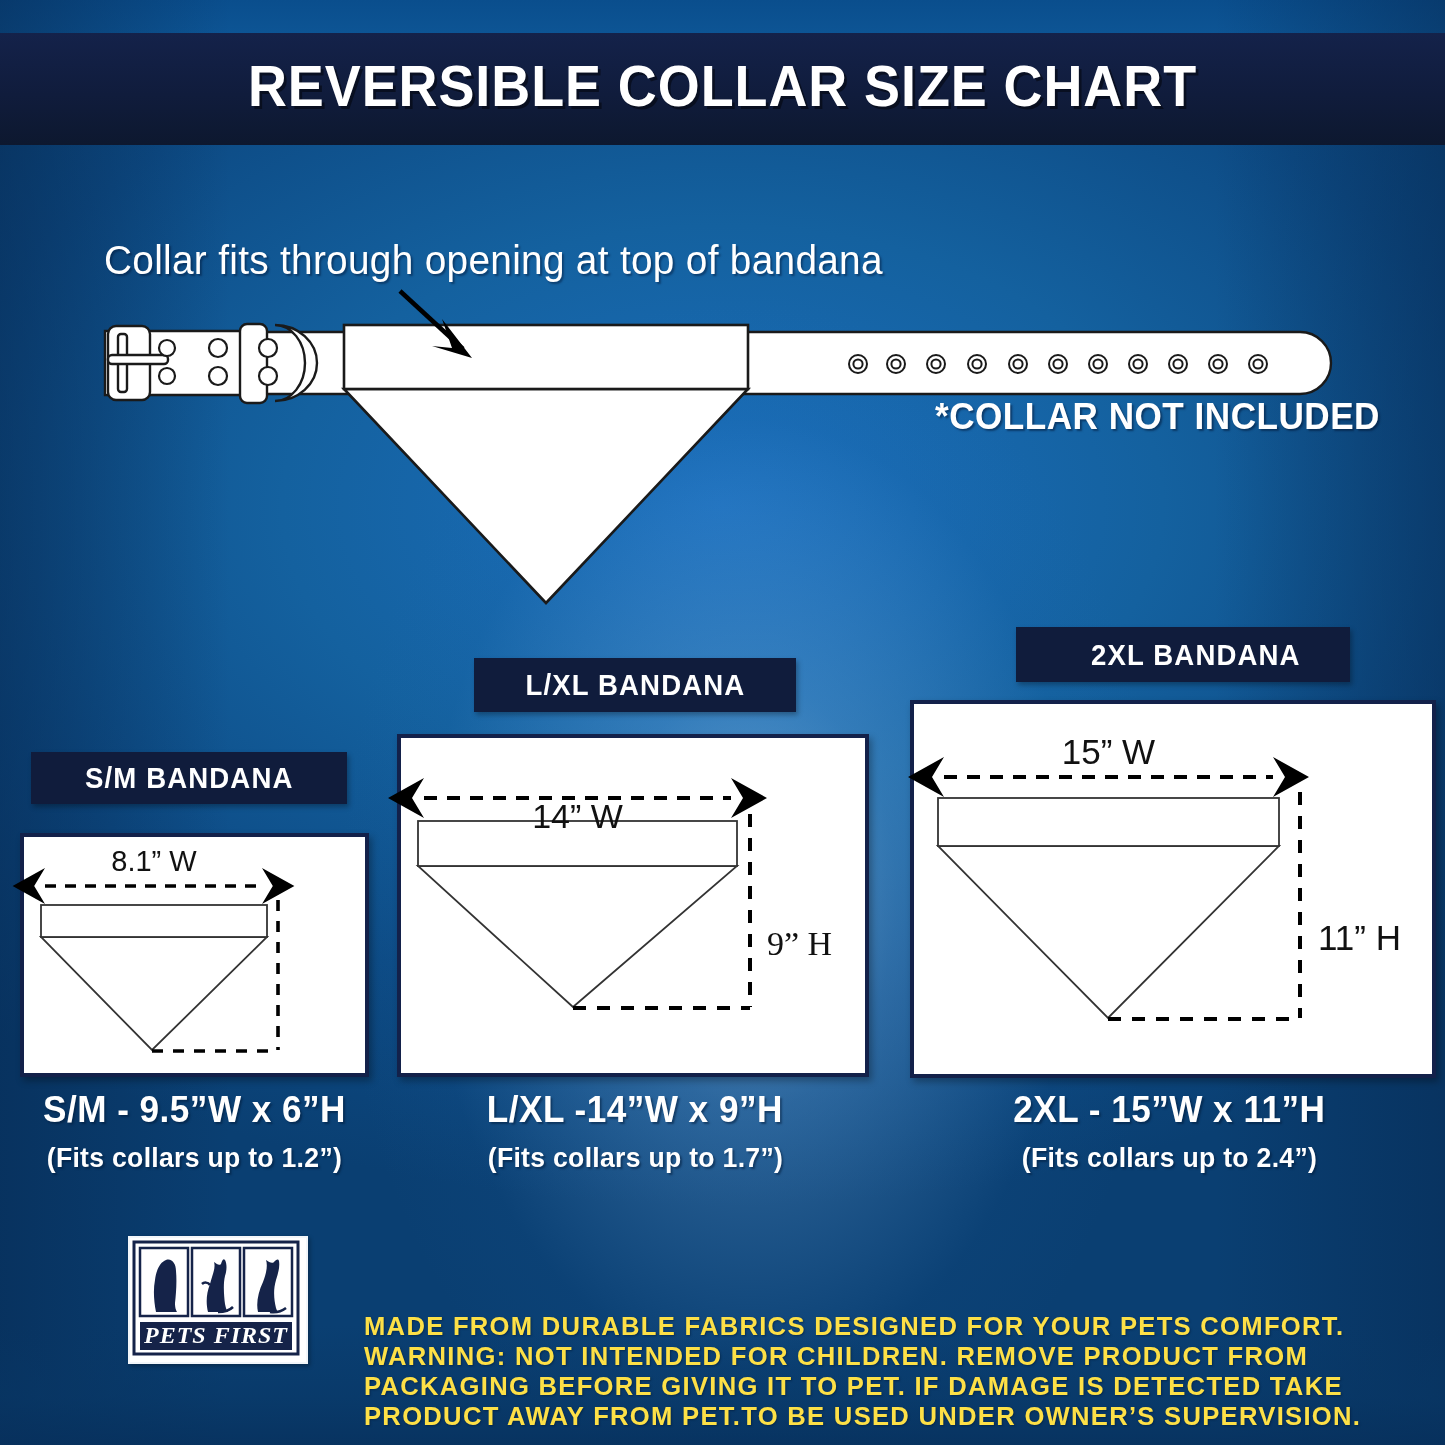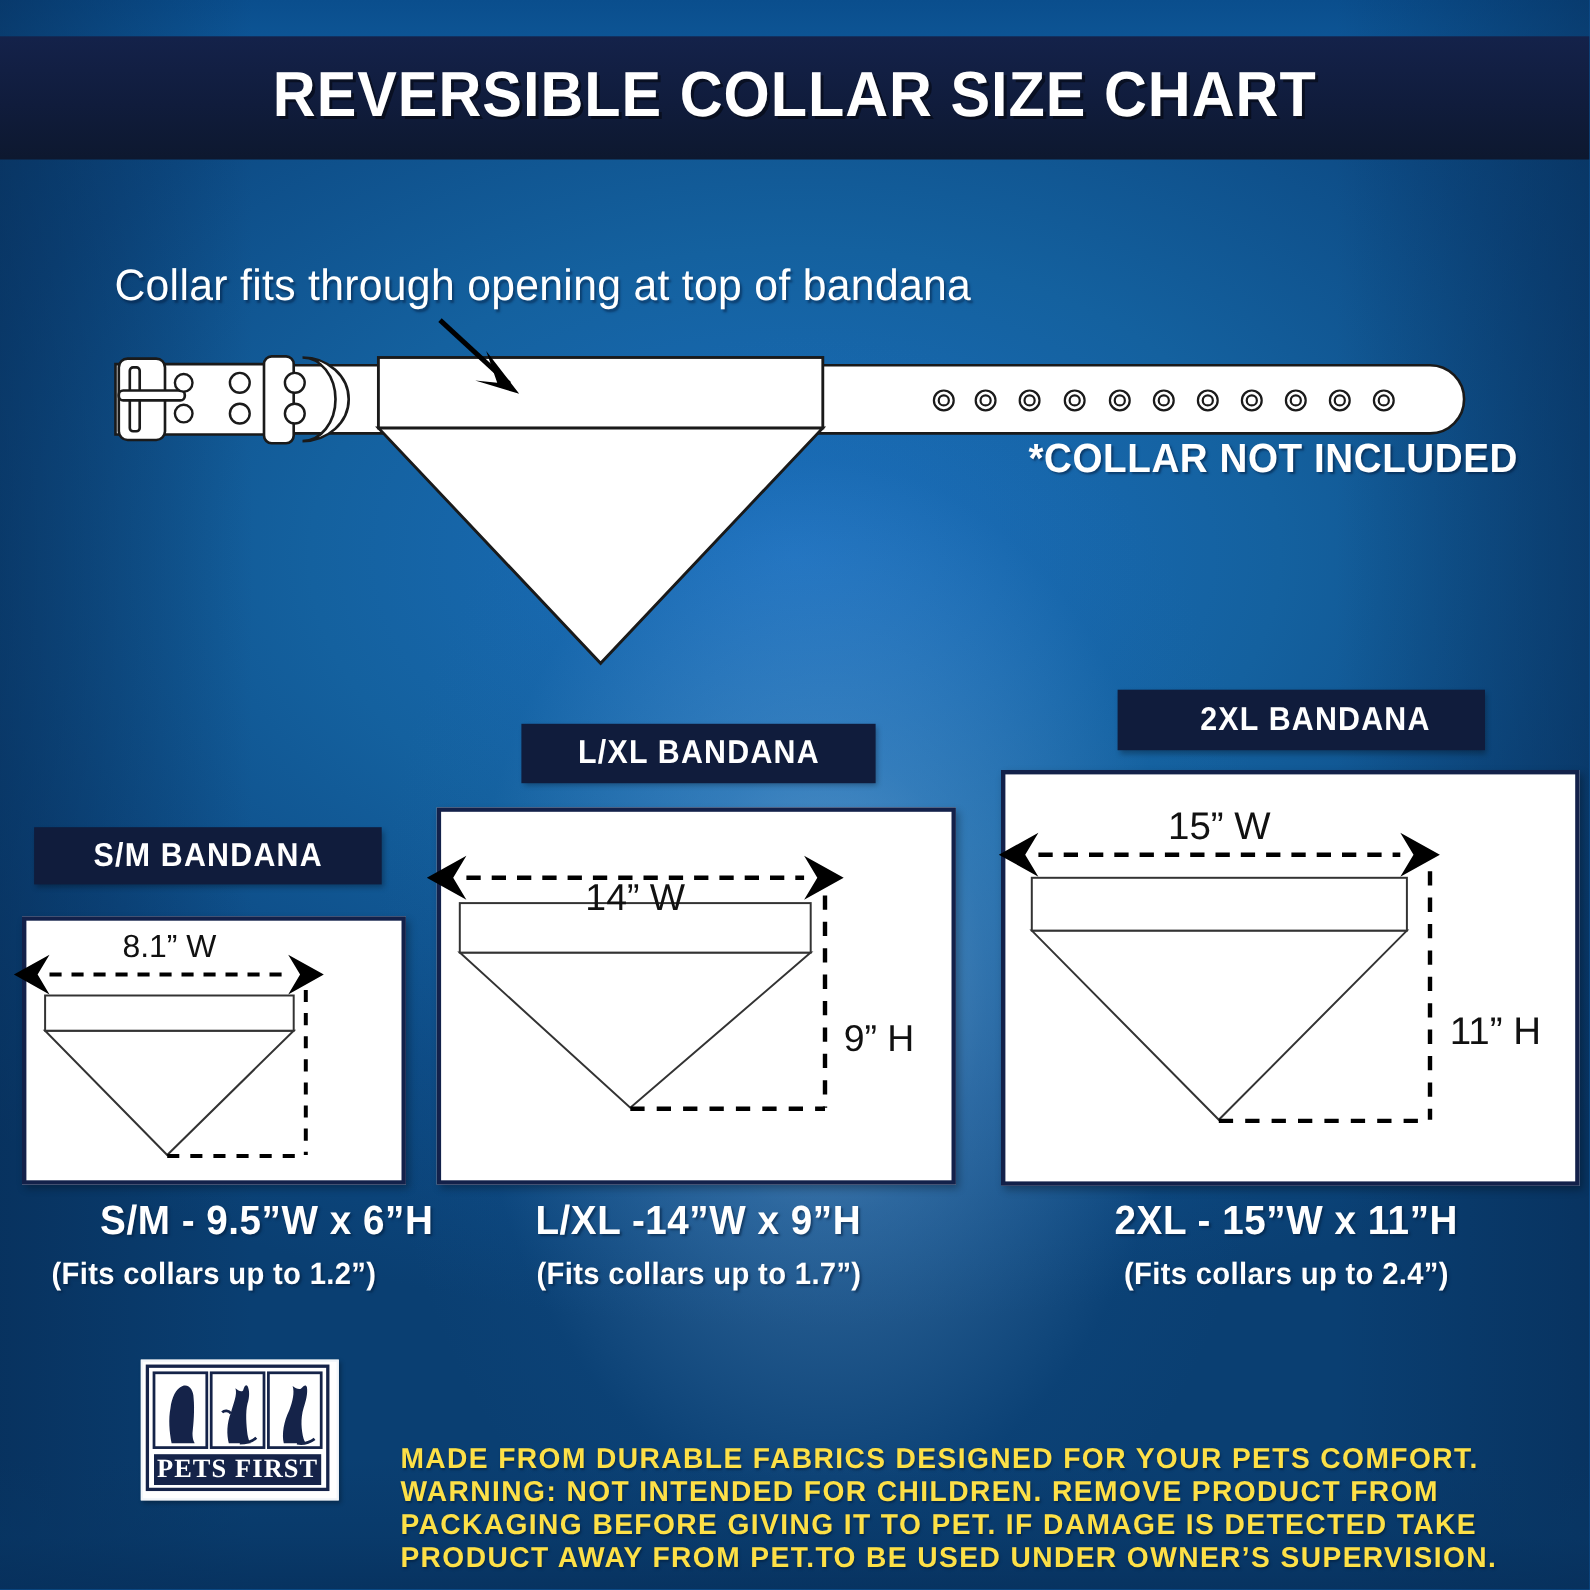--- a/index.html
+++ b/index.html
@@ -62,30 +62,30 @@
   #cardLXL{left:397px;top:734px;width:464px;height:335px;}
   #cardXXL{left:910px;top:700px;width:518px;height:370px;}
 
   
   .capTitle{position:absolute;text-align:center;color:#fff;font-size:37px;font-weight:bold;
       letter-spacing:0.5px;text-shadow:2px 2px 2px rgba(0,25,55,0.5);}
   .capTitle span{display:inline-block;transform:scaleX(0.95);}
   .capSub{position:absolute;text-align:center;color:#fff;font-size:28px;font-weight:bold;
       letter-spacing:0.3px;text-shadow:2px 2px 2px rgba(0,25,55,0.5);}
   .capSub span{display:inline-block;transform:scaleX(0.95);}
-  #capSMt{left:0px;top:1089px;width:388px;padding-left:48px;}
+  #capSMt{left:0px;top:1089px;width:388px;}
   #capSMs{left:0px;top:1142px;width:388px;}
   #capLXLt{left:400px;top:1089px;width:470px;}
   #capLXLs{left:400px;top:1142px;width:470px;}
   #capXXLt{left:905px;top:1089px;width:528px;}
   #capXXLs{left:905px;top:1142px;width:528px;}
 
   
   #logoBox{position:absolute;left:128px;top:1236px;width:176px;height:124px;
-      background:#ffffff;border:2px solid #f2f6fa;box-shadow:2px 2px 4px rgba(0,0,0,0.3);}
+      background:#ffffff;border:2px solid #f2f6fa;box-shadow:2px 2px 4px rgba(0,0,0,0.3);font-style:italic;}
   #disclaimer{position:absolute;left:364px;top:1311px;width:985px;color:#fde047;
       font-size:26px;font-weight:bold;line-height:30px;letter-spacing:1.3px;
       text-shadow:1px 1px 2px rgba(0,25,55,0.55);}
   #disclaimer div{white-space:nowrap;transform:scaleX(0.985);transform-origin:left center;}
 </style>
 </head>
 <body>
 
 <div id="bg"></div>
 <div id="bgTopDark"></div>
@@ -220,21 +220,21 @@
     <line x1="944" y1="777" x2="1273" y2="777" stroke="#000" stroke-width="4" stroke-dasharray="13 10" marker-start="url(#ahL)" marker-end="url(#ahR)"></line>
     <line x1="1300" y1="792" x2="1300" y2="1018" stroke="#000" stroke-width="4" stroke-dasharray="13 11"></line>
     <line x1="1108" y1="1019" x2="1300" y2="1019" stroke="#000" stroke-width="4" stroke-dasharray="13 11"></line>
   </g>
 </svg>
 
 <div style="position:absolute;left:41px;top:845px;width:226px;text-align:center;font-size:29px;color:#111;">8.1” W</div>
 <div style="position:absolute;left:280px;top:955px;font-size:29px;color:#ffffff;font-weight:bold;">6” H</div>
 
 <div style="position:absolute;left:418px;top:753px;width:319px;text-align:center;font-size:34px;color:#111;margin-top:44px;">14” W</div>
-<div style="position:absolute;left:767px;top:925px;font-size:34px;color:#111;">9” H</div>
+<div style="position:absolute;left:767px;top:925px;font-size:34px;color:#111;font-family:Liberation Serif, serif;">9” H</div>
 
 <div style="position:absolute;left:938px;top:732px;width:341px;text-align:center;font-size:35px;color:#111;">15” W</div>
 <div style="position:absolute;left:1318px;top:918px;font-size:35px;color:#111;">11” H</div>
 
 <div class="capTitle" id="capSMt"><span>S/M - 9.5”W x 6”H</span></div>
 <div class="capSub" id="capSMs"><span>(Fits collars up to 1.2”)</span></div>
 
 <div class="capTitle" id="capLXLt"><span>L/XL -14”W x 9”H</span></div>
 <div class="capSub" id="capLXLs"><span>(Fits collars up to 1.7”)</span></div>
 

